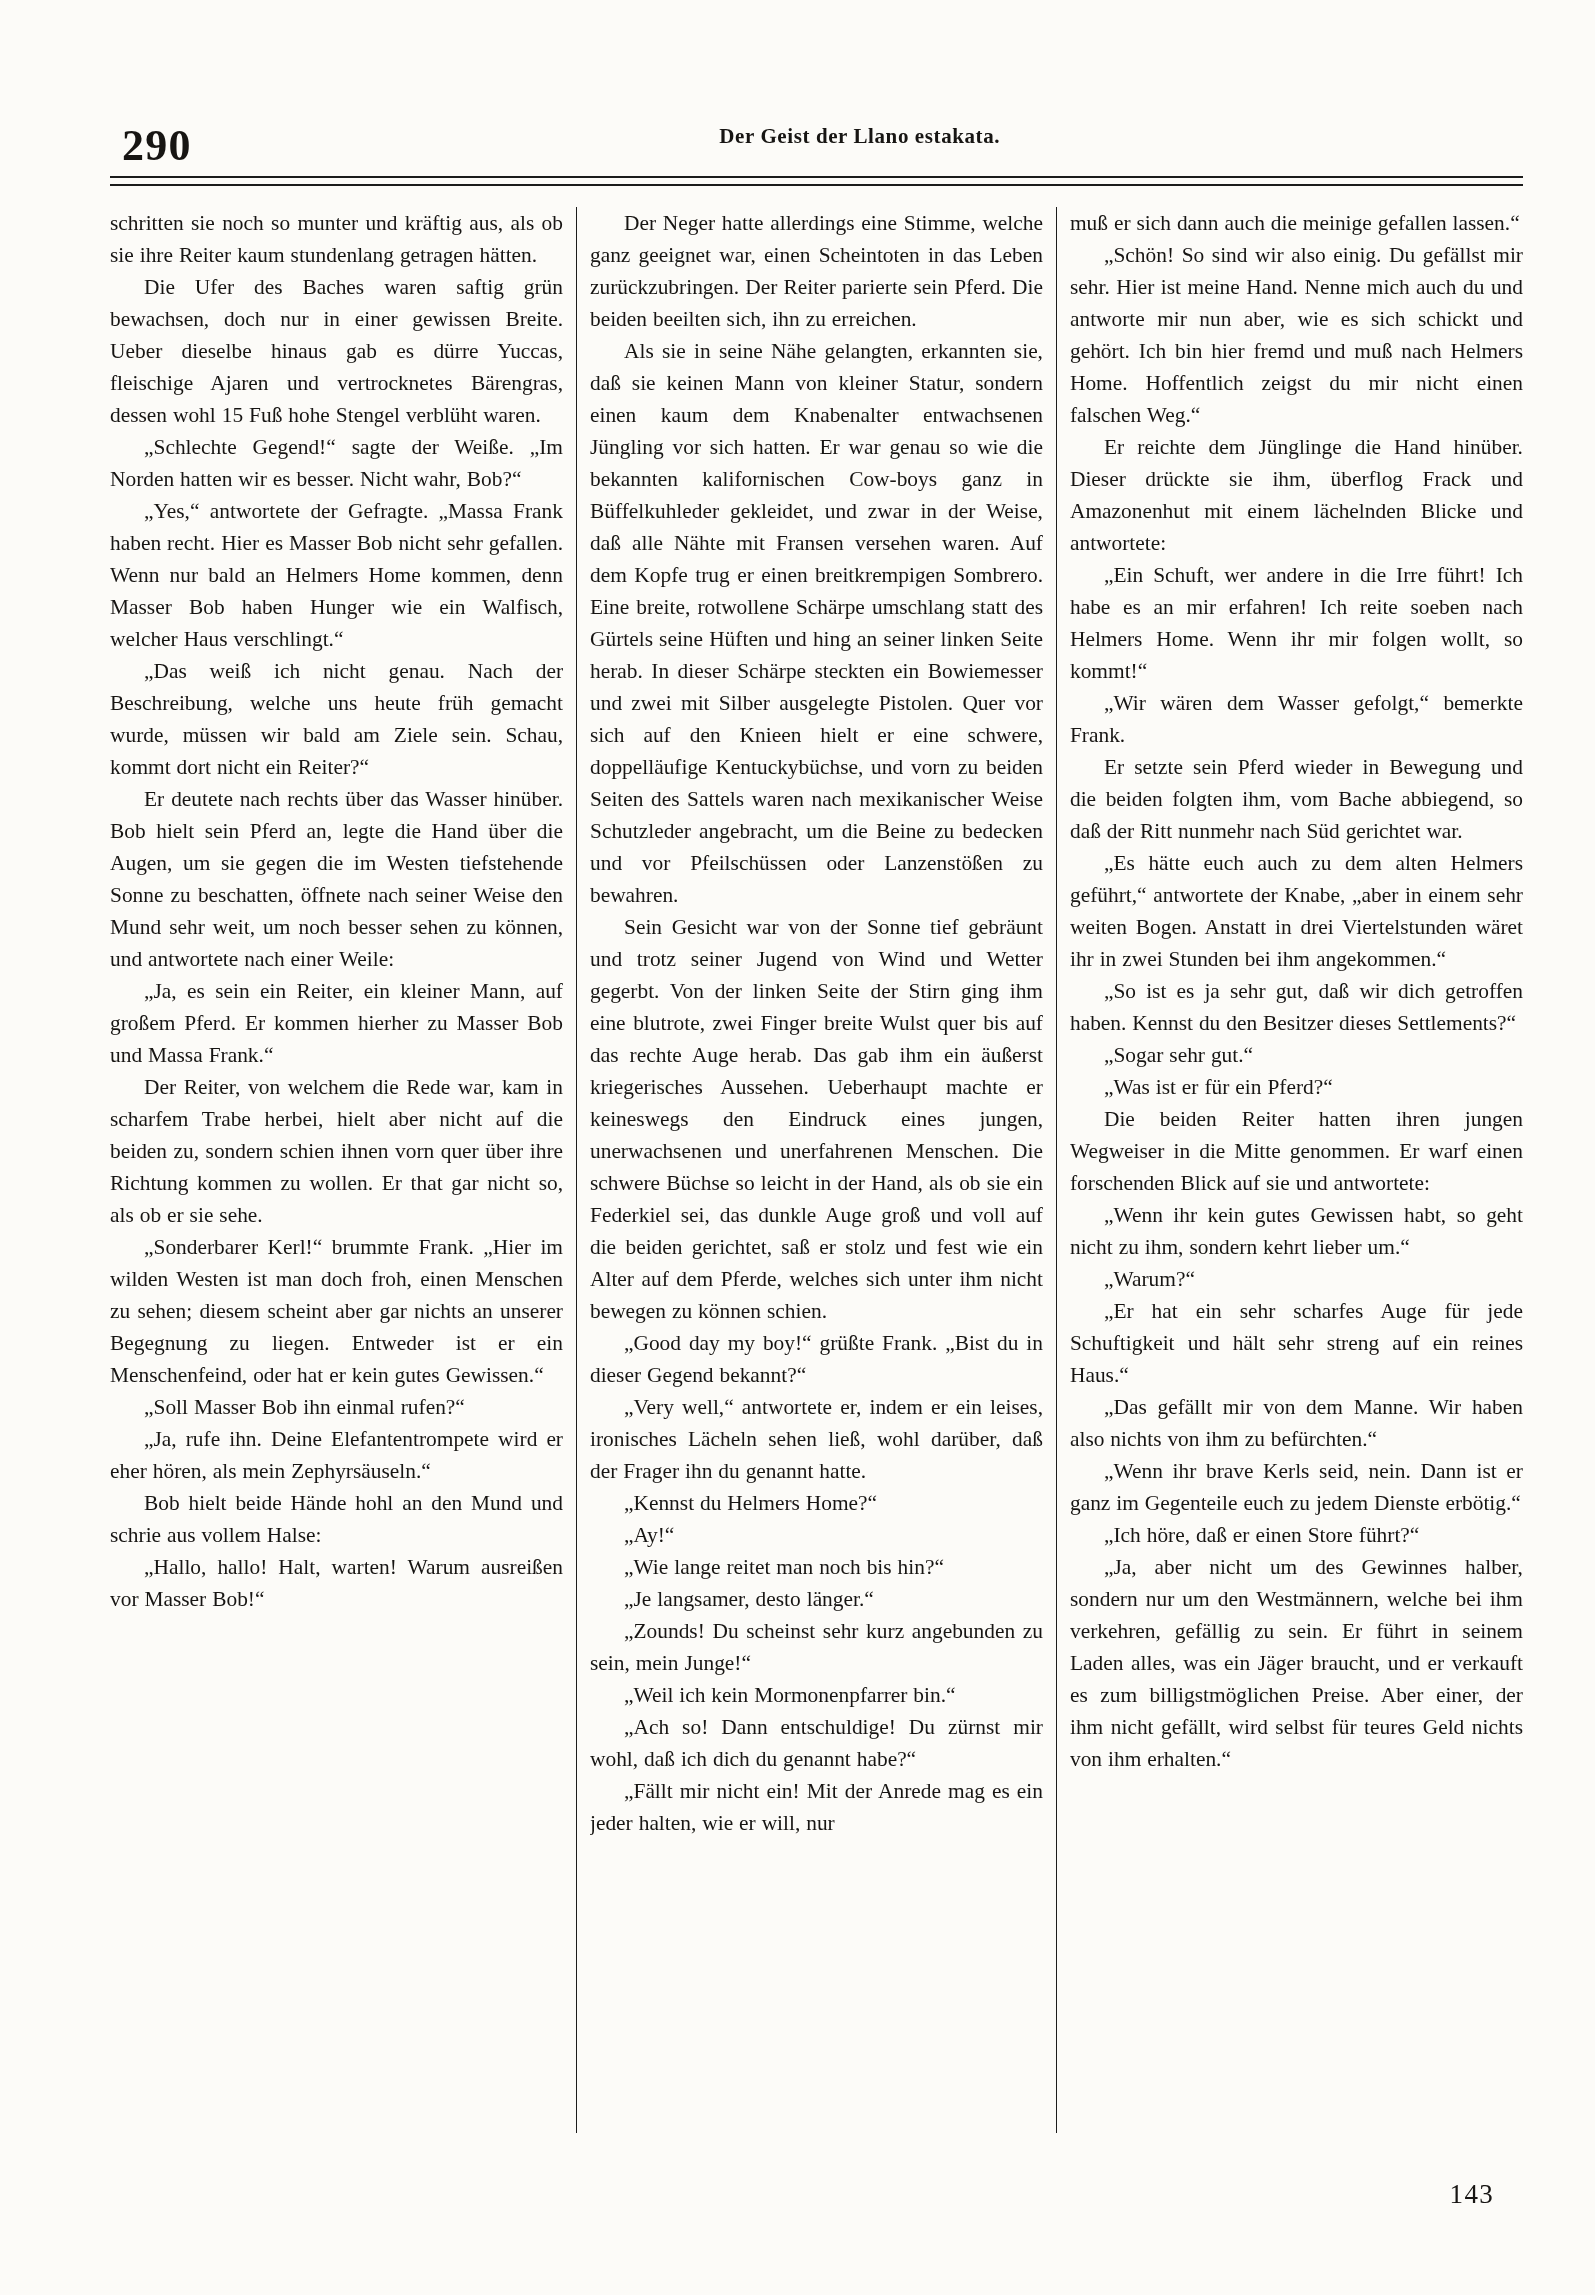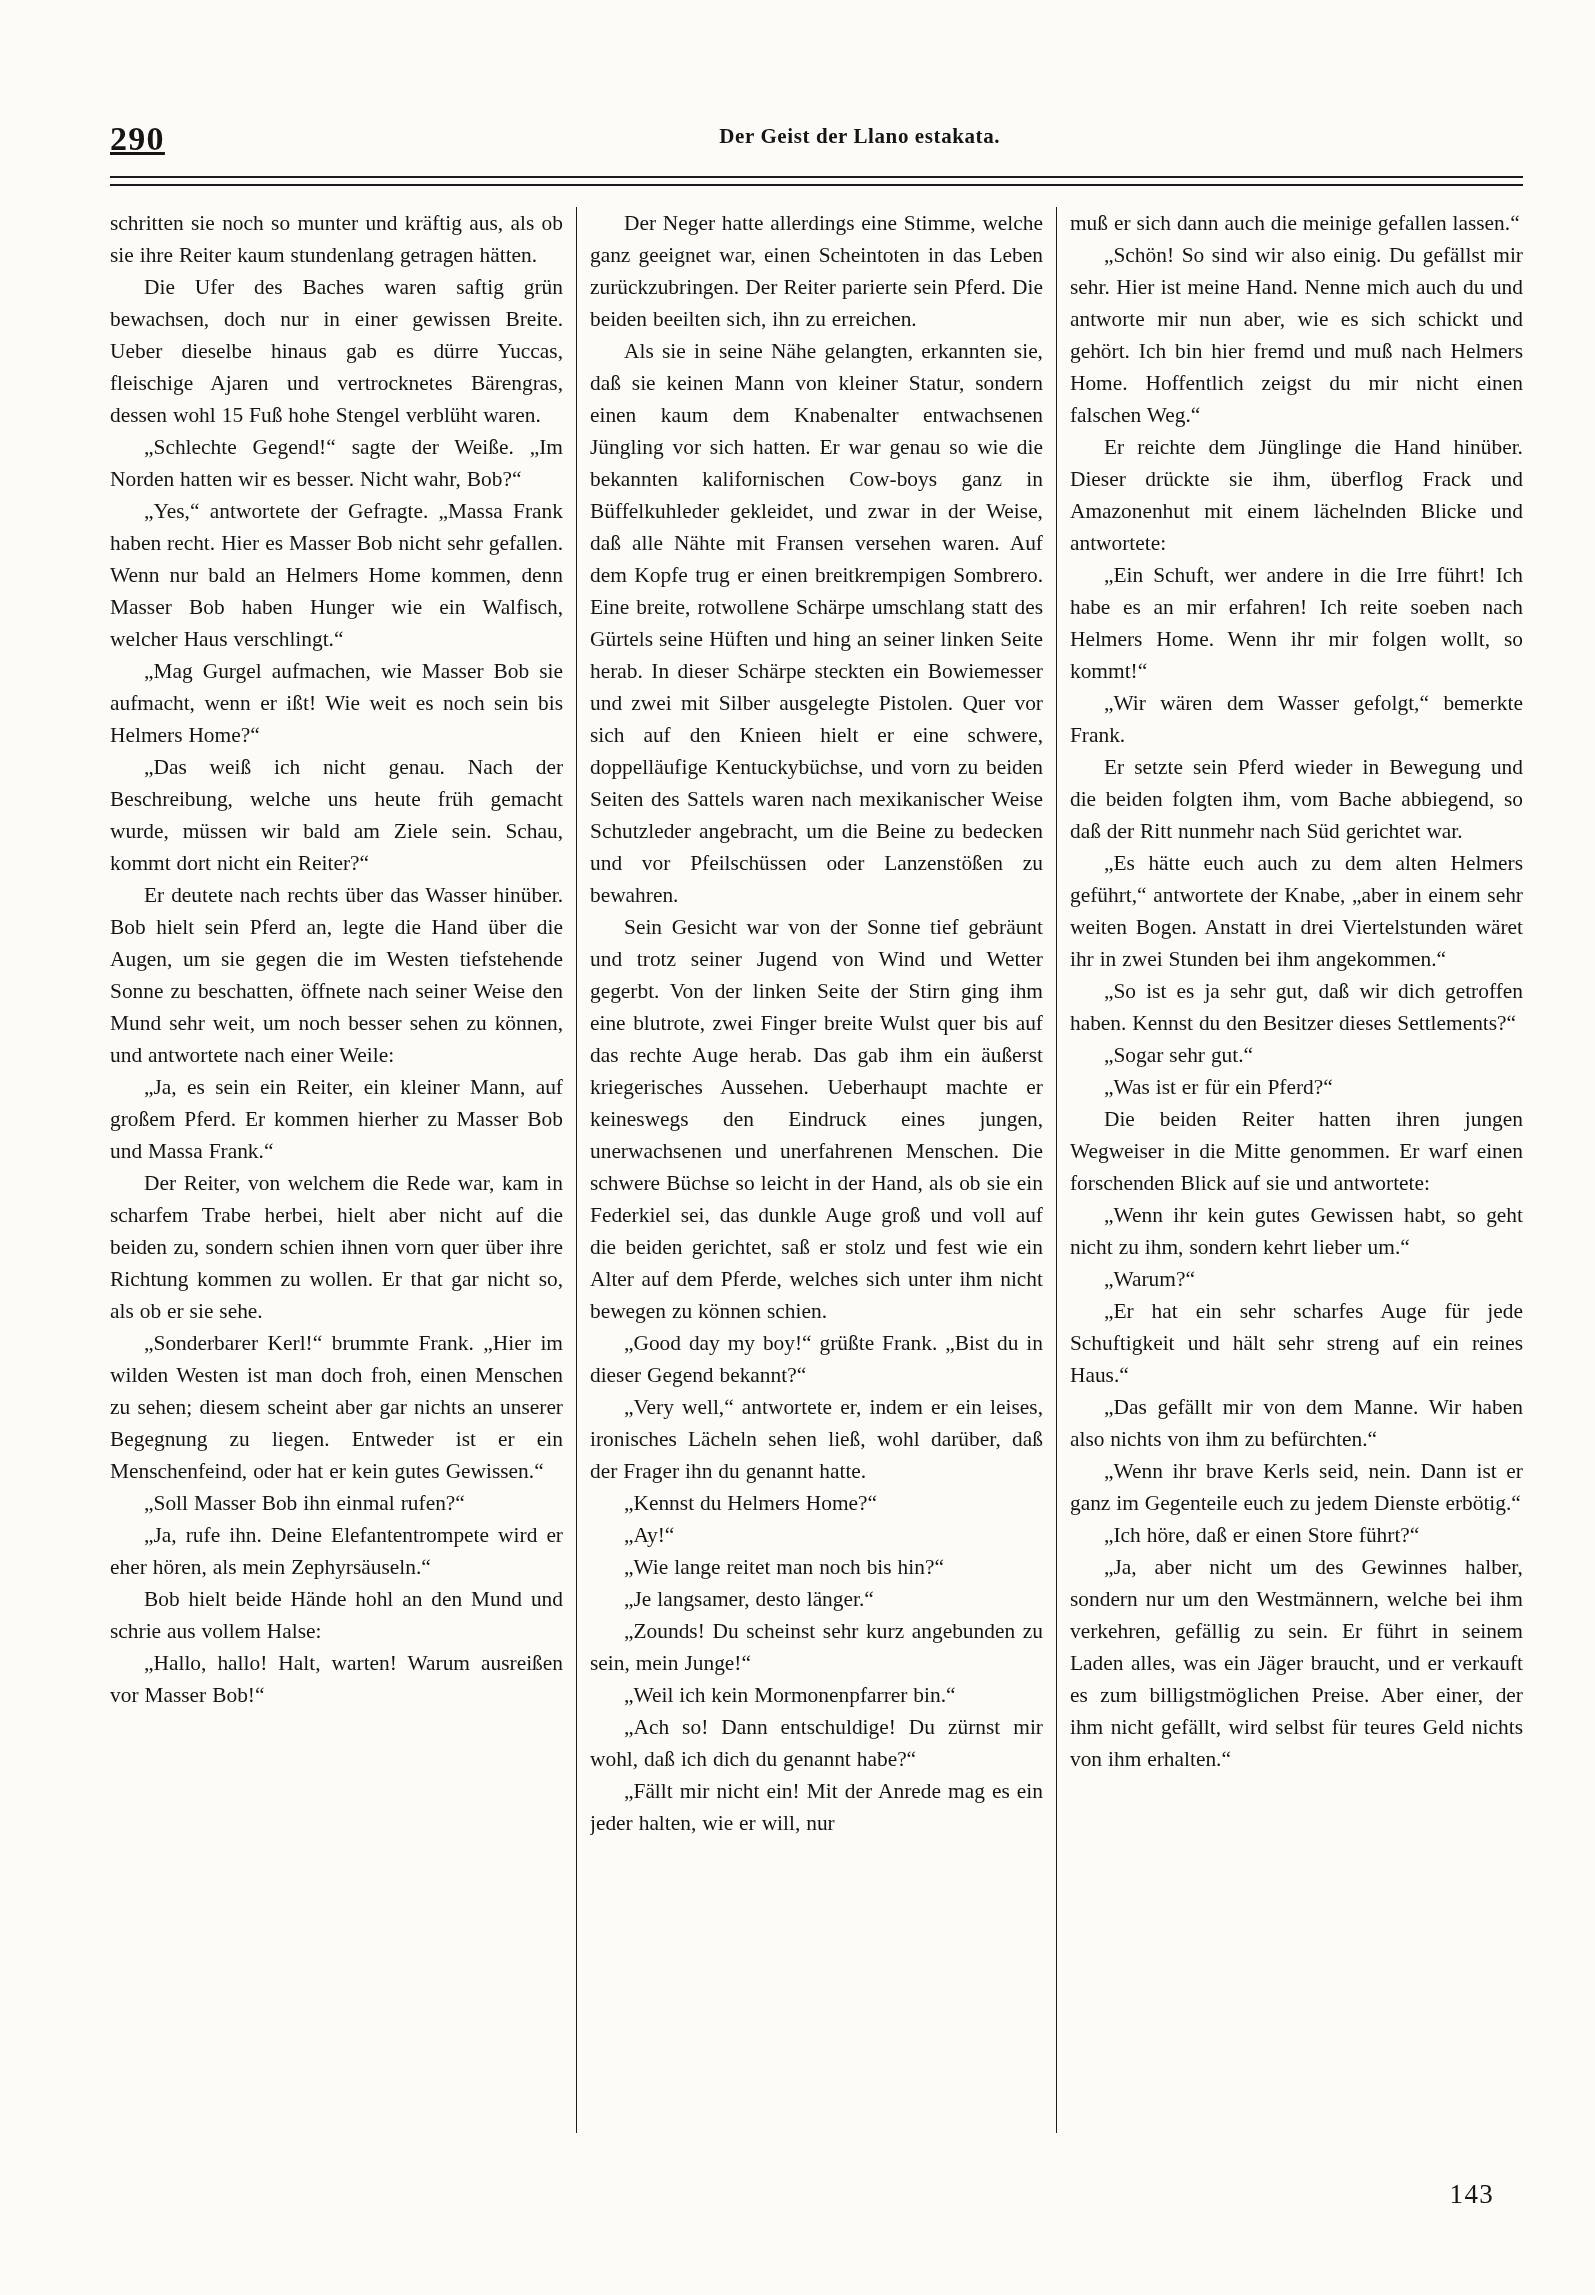--- a/index.html
+++ b/index.html
@@ -18,26 +18,25 @@
   }
   .header {
     position: absolute;
     top: 120px;
     left: 110px;
     right: 73px;
     height: 45px;
   }
   .pagenum-top {
     position: absolute;
-    left: 0;
+    left: 12px;
     top: 0;
-    font-size: 34px;
+    font-size: 44px;
     font-weight: bold;
     letter-spacing: 1.3px;
-    text-decoration: underline;
   }
   .title {
     position: absolute;
     left: 50%;
     top: 3.9px;
     transform: translateX(-46%);
     font-size: 21px;
     font-weight: bold;
     letter-spacing: 0.6px;
     white-space: nowrap;
@@ -104,21 +103,20 @@
   </header>
 
   <div class="rule"></div>
 
   <main class="columns">
     <section class="col">
         <p class="para noindent">schritten sie noch so munter und kräftig aus, als ob sie ihre Reiter kaum stundenlang getragen hätten.</p>
         <p class="para">Die Ufer des Baches waren saftig grün bewachsen, doch nur in einer gewissen Breite. Ueber dieselbe hinaus gab es dürre Yuccas, fleischige Ajaren und vertrocknetes Bärengras, dessen wohl 15 Fuß hohe Stengel verblüht waren.</p>
         <p class="para">„Schlechte Gegend!“ sagte der Weiße. „Im Norden hatten wir es besser. Nicht wahr, Bob?“</p>
         <p class="para">„Yes,“ antwortete der Gefragte. „Massa Frank haben recht. Hier es Masser Bob nicht sehr gefallen. Wenn nur bald an Helmers Home kommen, denn Masser Bob haben Hunger wie ein Walfisch, welcher Haus verschlingt.“</p>
-        <p class="para">„Mag Gurgel aufmachen, wie Masser Bob sie aufmacht, wenn er ißt! Wie weit es noch sein bis Helmers Home?“</p>
         <p class="para">„Das weiß ich nicht genau. Nach der Beschreibung, welche uns heute früh gemacht wurde, müssen wir bald am Ziele sein. Schau, kommt dort nicht ein Reiter?“</p>
         <p class="para">Er deutete nach rechts über das Wasser hinüber. Bob hielt sein Pferd an, legte die Hand über die Augen, um sie gegen die im Westen tiefstehende Sonne zu beschatten, öffnete nach seiner Weise den Mund sehr weit, um noch besser sehen zu können, und antwortete nach einer Weile:</p>
         <p class="para">„Ja, es sein ein Reiter, ein kleiner Mann, auf großem Pferd. Er kommen hierher zu Masser Bob und Massa Frank.“</p>
         <p class="para">Der Reiter, von welchem die Rede war, kam in scharfem Trabe herbei, hielt aber nicht auf die beiden zu, sondern schien ihnen vorn quer über ihre Richtung kommen zu wollen. Er that gar nicht so, als ob er sie sehe.</p>
         <p class="para">„Sonderbarer Kerl!“ brummte Frank. „Hier im wilden Westen ist man doch froh, einen Menschen zu sehen; diesem scheint aber gar nichts an unserer Begegnung zu liegen. Entweder ist er ein Menschenfeind, oder hat er kein gutes Gewissen.“</p>
         <p class="para">„Soll Masser Bob ihn einmal rufen?“</p>
         <p class="para">„Ja, rufe ihn. Deine Elefantentrompete wird er eher hören, als mein Zephyrsäuseln.“</p>
         <p class="para">Bob hielt beide Hände hohl an den Mund und schrie aus vollem Halse:</p>
         <p class="para">„Hallo, hallo! Halt, warten! Warum ausreißen vor Masser Bob!“</p>
       </section>

